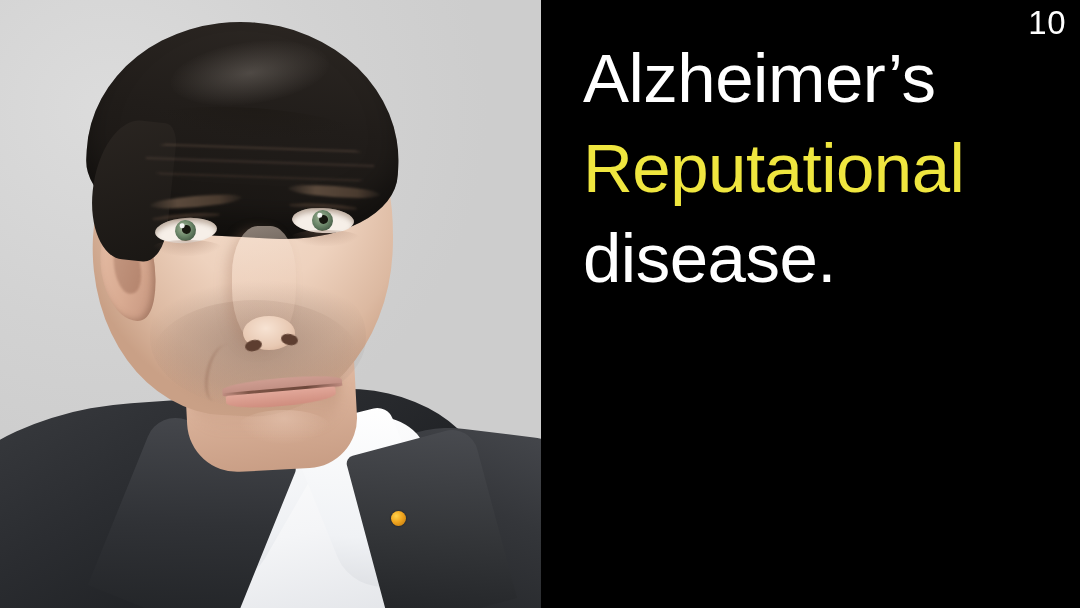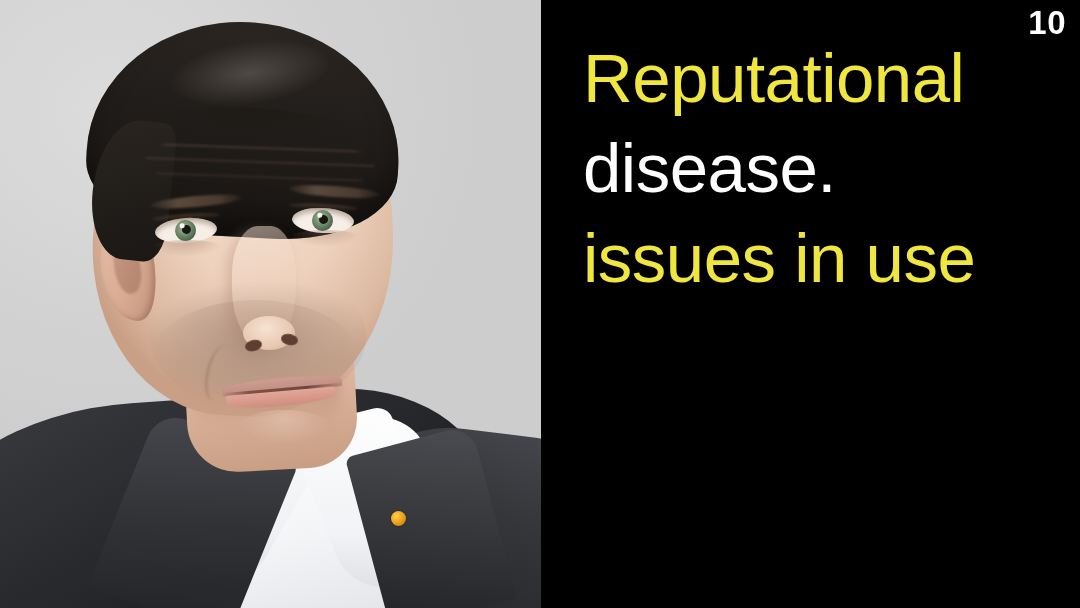--- a/index.html
+++ b/index.html
@@ -412,21 +412,21 @@
     height: 608px;
     background: #000000;
   }
   #slide-number {
     position: absolute;
     right: 14px;
     top: 6px;
     color: #ffffff;
     font-size: 33px;
     line-height: 1;
-    font-weight: 700;
+    font-weight: 400;
     letter-spacing: .5px;
   }
   #title-block {
     position: absolute;
     left: 42px;
     top: 34px;
     width: 480px;
   }
   .title-line {
     font-size: 69px;
@@ -501,19 +501,19 @@
     <div class="lip-lower"></div>
     <div class="mouth-line"></div>
     <div class="chin"></div>
   </div>
 
   <div id="title-panel">
 
     <div id="slide-number">10</div>
 
     <div id="title-block">
+      <div class="title-line t-white">Alzheimer’s</div>
       <div class="title-line t-yellow">Reputational</div>
       <div class="title-line t-white">disease.</div>
-      <div class="title-line t-yellow">issues in use</div>
     </div>
 
   </div>
 </div>
 
 </body></html>

